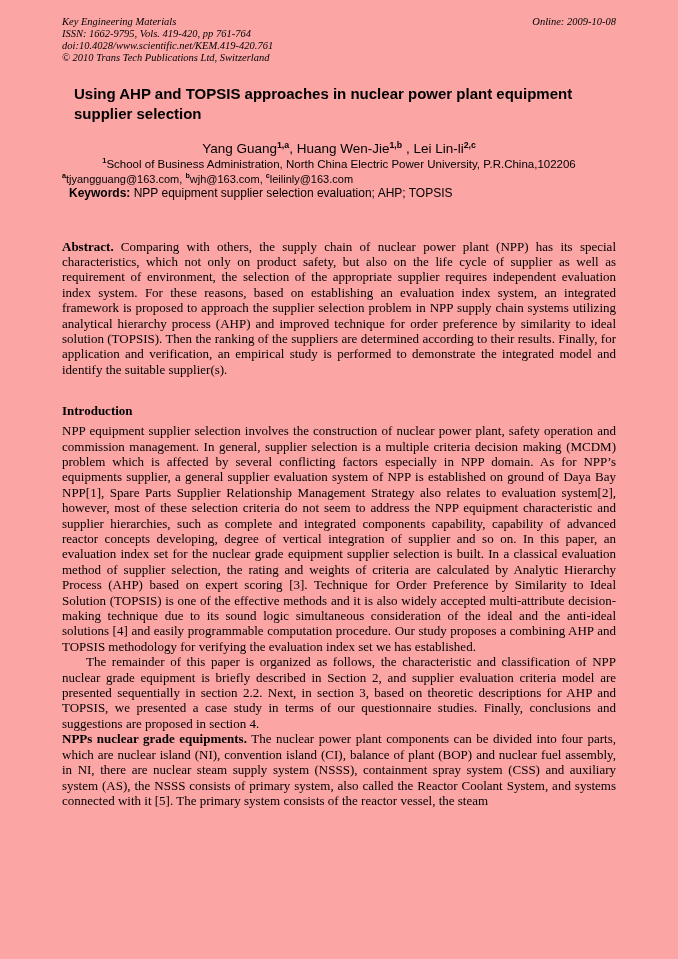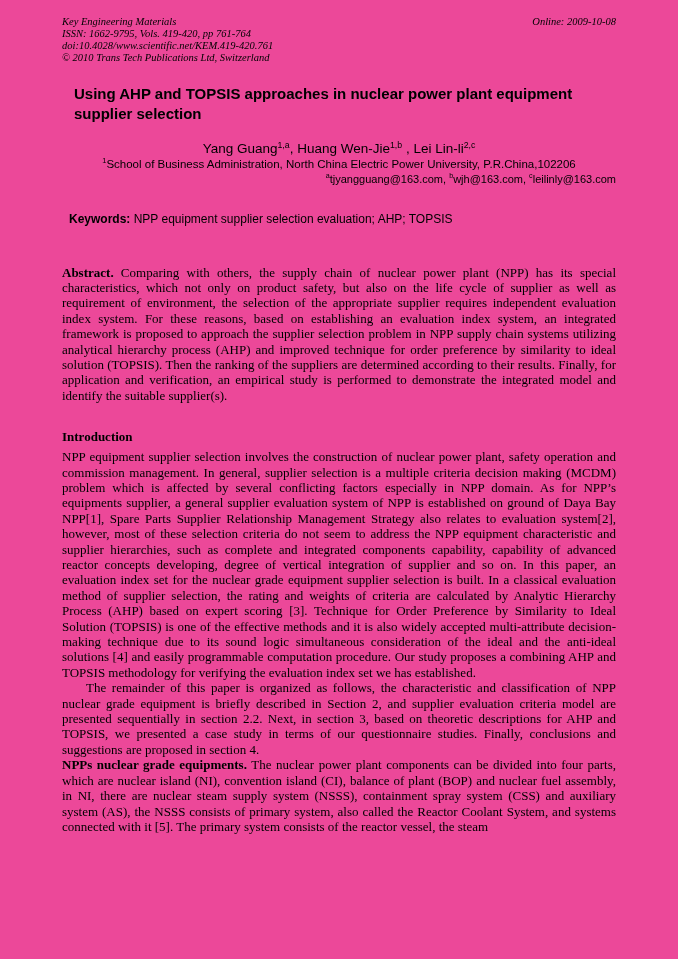--- a/index.html
+++ b/index.html
@@ -2,21 +2,21 @@
 <html><head>
 <meta charset="utf-8">
 <style>
   * { margin: 0; padding: 0; box-sizing: border-box; }
   html, body { background: #ffffff; }
   .page {
     position: relative;
     width: 678px;
     height: 959px;
     margin: 0 auto;
-    background: #ec4899;
+    background: #fca5a5;
     overflow: hidden;
     padding: 16px 62px 0 62px;
     color: #000;
   }
   
   .masthead {
     display: flex;
     justify-content: space-between;
     align-items: flex-start;
     font: italic 10.5px/12px "Liberation Serif", serif;
@@ -33,34 +33,34 @@
   }
   .authors {
     font: 13.5px/17px "Liberation Sans", sans-serif;
     text-align: center;
     margin-top: 7px;
   }
   .authors sup, .affiliation sup, .emails sup {
     font-size: 0.65em;
     vertical-align: super;
     line-height: 0;
+    font-weight: bold;
   }
   .affiliation {
     font: 11.5px/14.5px "Liberation Sans", sans-serif;
     text-align: center;
   }
   .emails {
     font: 11px/14px "Liberation Sans", sans-serif;
-    text-align: right;
+    text-align: left;
   }
 
   
   .keywords {
     font: 12px/15px "Liberation Sans", sans-serif;
-    margin-top: 26px;
     padding-left: 7px;
   }
   .keywords b { font-weight: bold; }
 
   
   .abstract {
     font: 13px/15.4px "Liberation Serif", serif;
     text-align: justify;
     margin-top: 38px;
   }

